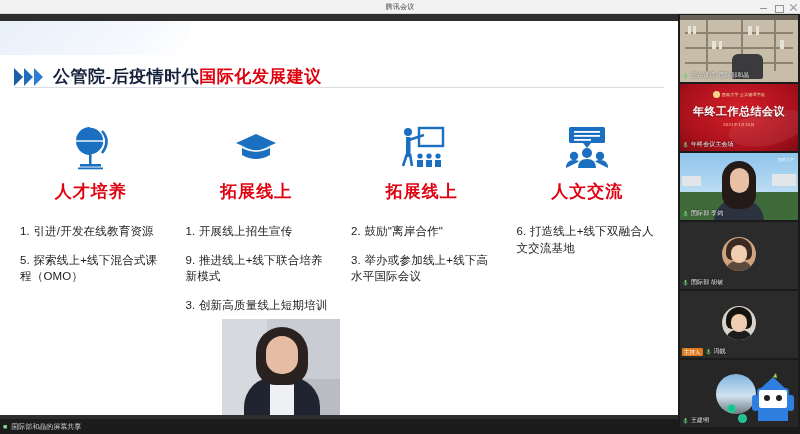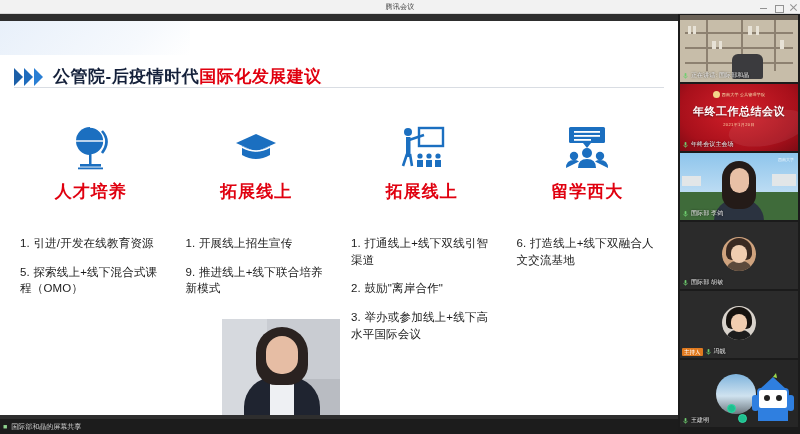--- a/index.html
+++ b/index.html
@@ -92,21 +92,21 @@
   .col-icon {
     height: 62px; display: flex; align-items: center; justify-content: center;
   }
   .col-icon svg { display: block; }
   .col-head {
     text-align: center;
     font-size: 17px; font-weight: bold; color: #e0000f;
     letter-spacing: 1px;
     margin-top: 1px;
   }
-  .col-list { margin-top: 32px; padding-left: 4px; }
+  .col-list { margin-top: 20px; padding-left: 4px; }
   .col-item {
     font-size: 11.5px; color: #1b1b1b; line-height: 1.45;
     margin-bottom: 12px;
     letter-spacing: .2px;
   }
 
   
   .presenter-cam {
     position: absolute; left: 222px; top: 298px; width: 118px; height: 96px;
     overflow: hidden;
@@ -311,20 +311,21 @@
               <svg width="48" height="46" viewBox="0 0 48 46">
                 <path d="M4 18 L24 9 L44 18 L24 27 Z" fill="#1b6fc0"></path>
                 <path d="M10 21 L24 27 L38 21 L38 30 Q24 38 10 30 Z" fill="#1b6fc0"></path>
                 <path d="M10 22 Q24 30 38 22" fill="none" stroke="#ffffff" stroke-width="1.6"></path>
               </svg>
             </div>
             <div class="col-head">拓展线上</div>
             <div class="col-list">
               <div class="col-item">1. 开展线上招生宣传</div>
               <div class="col-item">9. 推进线上+线下联合培养新模式</div>
+              <div class="col-item">3. 创新高质量线上短期培训</div>
             </div>
           </div>
 
           <div class="col">
             <div class="col-icon">
               <svg width="50" height="48" viewBox="0 0 50 48">
                 <rect x="22" y="4" width="24" height="18" fill="none" stroke="#1b6fc0" stroke-width="2.4"></rect>
                 <circle cx="11" cy="8" r="4" fill="#1b6fc0"></circle>
                 <rect x="9" y="13" width="4.5" height="20" fill="#1b6fc0"></rect>
                 <path d="M12 16 L27 11" stroke="#1b6fc0" stroke-width="2.4"></path>
@@ -333,21 +334,20 @@
                 <circle cx="23" cy="32" r="2.6" fill="#1b6fc0"></circle>
                   <rect x="20" y="36" width="6" height="7" fill="#1b6fc0"></rect>
                 <circle cx="32" cy="32" r="2.6" fill="#1b6fc0"></circle>
                   <rect x="29" y="36" width="6" height="7" fill="#1b6fc0"></rect>
                 <circle cx="41" cy="32" r="2.6" fill="#1b6fc0"></circle>
                   <rect x="38" y="36" width="6" height="7" fill="#1b6fc0"></rect>
               </svg>
             </div>
             <div class="col-head">拓展线上</div>
             <div class="col-list">
-              <div class="col-item">1. 打通线上+线下双线引智渠道</div>
               <div class="col-item">2. 鼓励"离岸合作"</div>
               <div class="col-item">3. 举办或参加线上+线下高水平国际会议</div>
             </div>
           </div>
 
           <div class="col">
             <div class="col-icon">
               <svg width="52" height="46" viewBox="0 0 52 46">
                 <rect x="8" y="2" width="36" height="16" rx="1.5" fill="#1b6fc0"></rect>
                 <path d="M22 18 L26 23 L30 18 Z" fill="#1b6fc0"></path>
@@ -355,21 +355,21 @@
                 <rect x="13" y="10" width="26" height="1.8" fill="#ffffff"></rect>
                 <rect x="13" y="14" width="17" height="1.8" fill="#ffffff"></rect>
                 <circle cx="26" cy="28" r="5" fill="#1b6fc0"></circle>
                 <path d="M17 43 q0 -9 9 -9 q9 0 9 9 Z" fill="#1b6fc0"></path>
                 <circle cx="13" cy="31" r="4.2" fill="#1b6fc0"></circle>
                 <path d="M5 43 q0 -8 8 -8 q3 0 5 1.4 Z" fill="#1b6fc0"></path>
                 <circle cx="39" cy="31" r="4.2" fill="#1b6fc0"></circle>
                 <path d="M47 43 q0 -8 -8 -8 q-3 0 -5 1.4 Z" fill="#1b6fc0"></path>
               </svg>
             </div>
-            <div class="col-head">留学西大</div>
+            <div class="col-head">人文交流</div>
             <div class="col-list">
               <div class="col-item">6. 打造线上+线下双融合人文交流基地</div>
             </div>
           </div>
 
         </div>
 
         <div class="presenter-cam">
           <div class="pc-bg"></div>
           <div class="pc-wall"></div>

